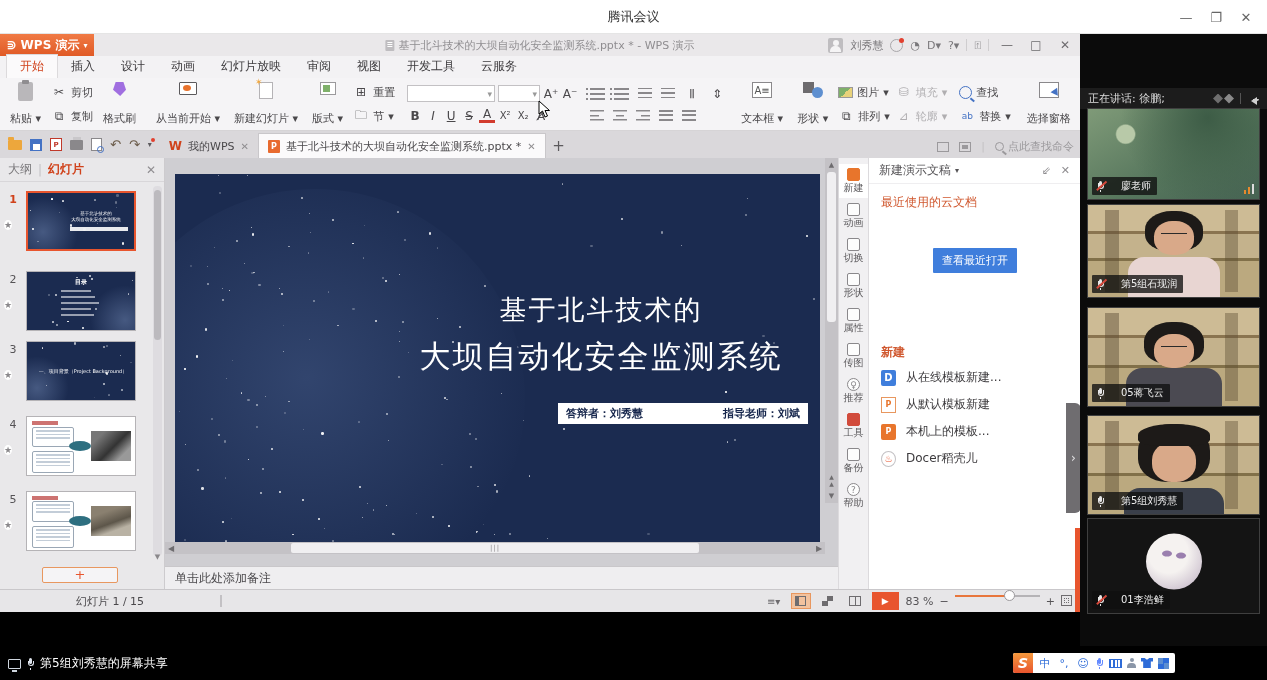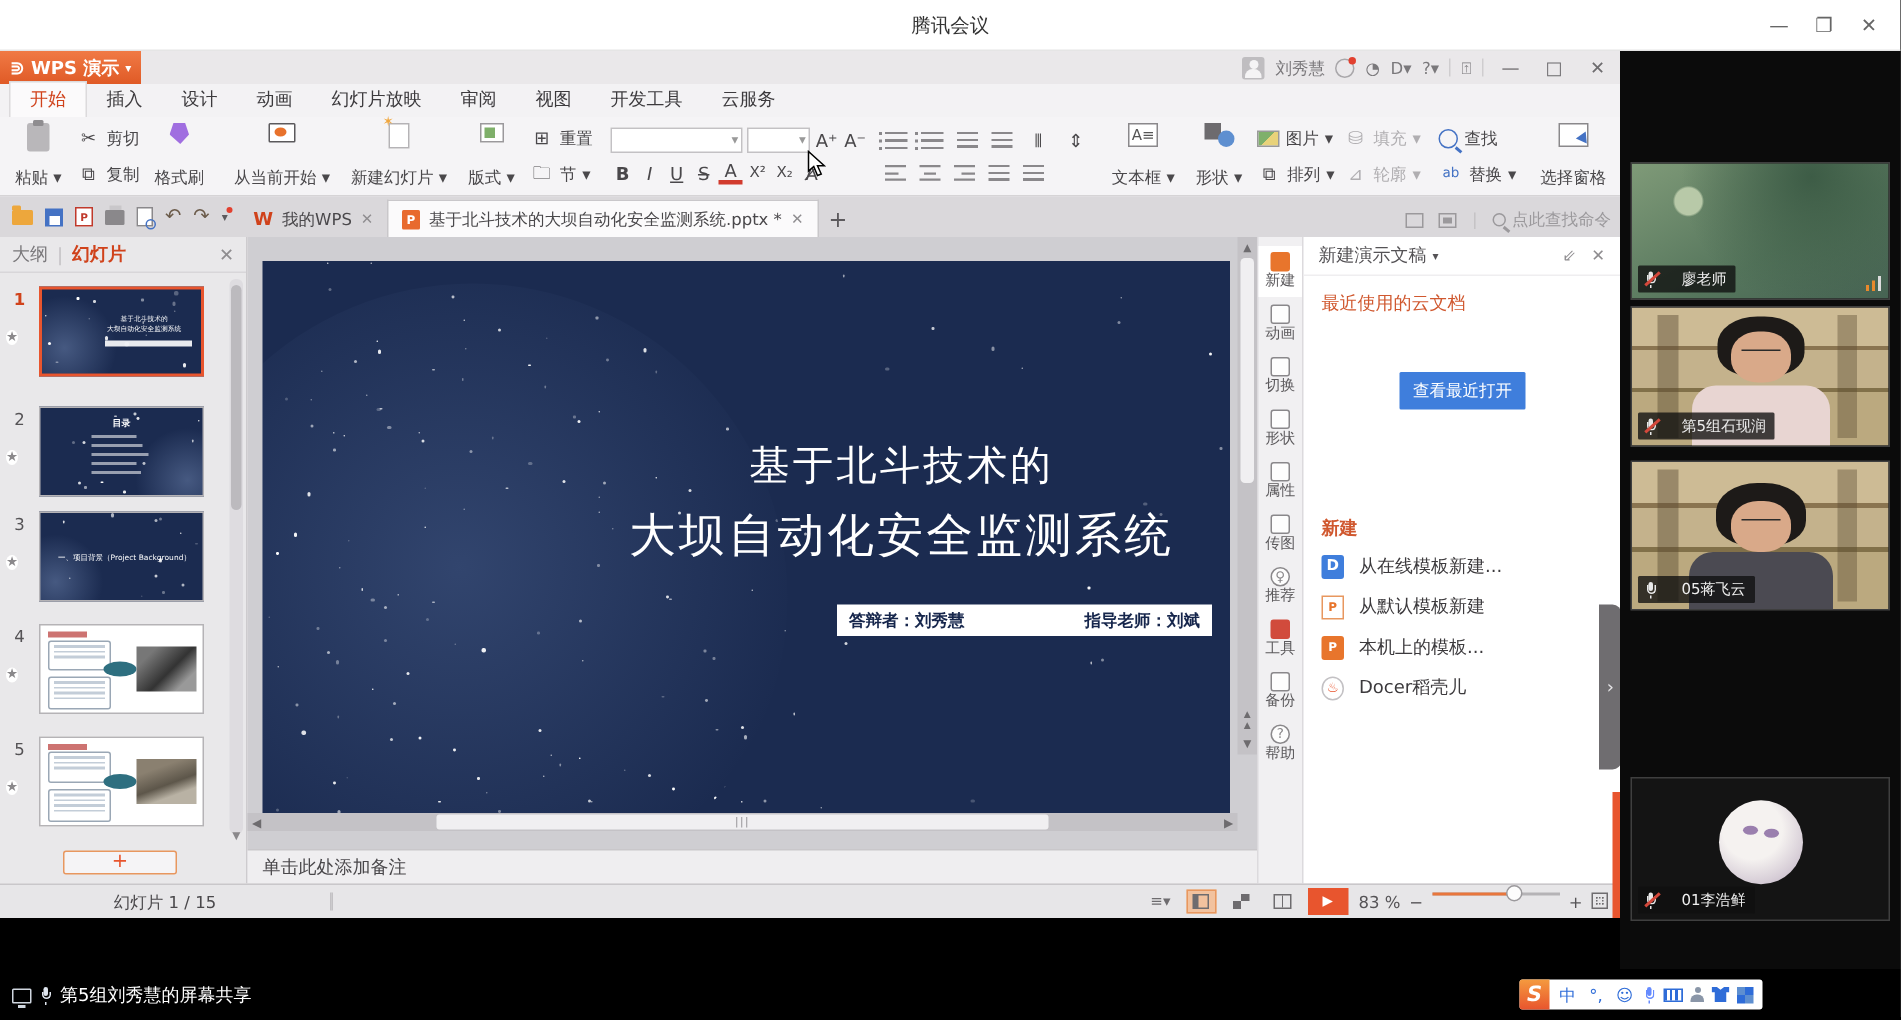--- a/index.html
+++ b/index.html
@@ -275,20 +275,24 @@
 
 <div id="stage"></div>
 
 <div id="wps">
 
   <div class="wps-titlebar">
     <div class="app-btn">
       <span>⋑</span>
         <span>WPS 演示</span>
         <span class="caret">▾</span>
+    </div>
+    <div class="wps-doc-title">
+      <span class="mini-doc"></span>
+      <span>基于北斗技术的大坝自动化安全监测系统.pptx * - WPS 演示</span>
     </div>
     <div class="tb-right">
       <span class="avatar-box"></span>
       <span>刘秀慧</span>
       <span class="badge"></span>
       <span class="tb-ico">◔</span>
       <span class="tb-ico">D▾</span>
       <span class="tb-ico">?▾</span>
       <span class="tb-sep"></span>
       <span class="tb-ico">⍐</span>
@@ -910,20 +914,29 @@
 </div>
 
 <div class="collapse-tab">›</div>
 <div class="orange-strip"></div>
 
 <svg class="cursor" viewBox="0 0 13 18">
   <path d="M1,1 L1,14 L4.5,11 L7,17 L9.5,16 L7,10.5 L11.5,10.5 Z" fill="#fff" stroke="#000" stroke-width="1"></path>
 </svg>
 
 <div id="sidebar">
+  <div class="sb-header">
+    <span>正在讲话: 徐鹏;</span>
+    <span class="sb-hicons">
+      <span class="diam"></span>
+      <span class="diam d2"></span>
+      <span class="sb-vline"></span>
+      <span class="reply-arrow"></span>
+    </span>
+  </div>
 
   <div class="tile" style="top:74px;height:92px">
     <div class="cam-green"></div>
     <div class="vlabel">
       <span class="mic muted">
           <b></b>
           <i></i>
           <u></u>
           <s></s>
         </span>
@@ -962,20 +975,35 @@
     <div class="vlabel">
       <span class="mic">
           <b></b>
           <i></i>
           <u></u>
         </span>
       <span>05蒋飞云</span>
     </div>
   </div>
 
+  <div class="tile" style="top:381px;height:100px">
+    <div class="bookshelf"></div>
+    <div class="hair" style="top:8px;width:72px;height:58px"></div>
+    <div class="face" style="top:26px;width:44px;height:40px"></div>
+    <div class="hair" style="top:8px;width:72px;height:22px;border-radius:50% 50% 30% 30%"></div>
+    <div class="shoulders" style="bottom:0;width:100px;height:26px;background:#3a3f4a"></div>
+    <div class="vlabel">
+      <span class="mic">
+          <b></b>
+          <i></i>
+          <u></u>
+        </span>
+      <span>第5组刘秀慧</span>
+    </div>
+  </div>
 
   <div class="tile" style="top:484px;height:96px;background:#141414">
     <div class="avatar-circle"></div>
     <div class="vlabel">
       <span class="mic muted">
           <b></b>
           <i></i>
           <u></u>
           <s></s>
         </span>

